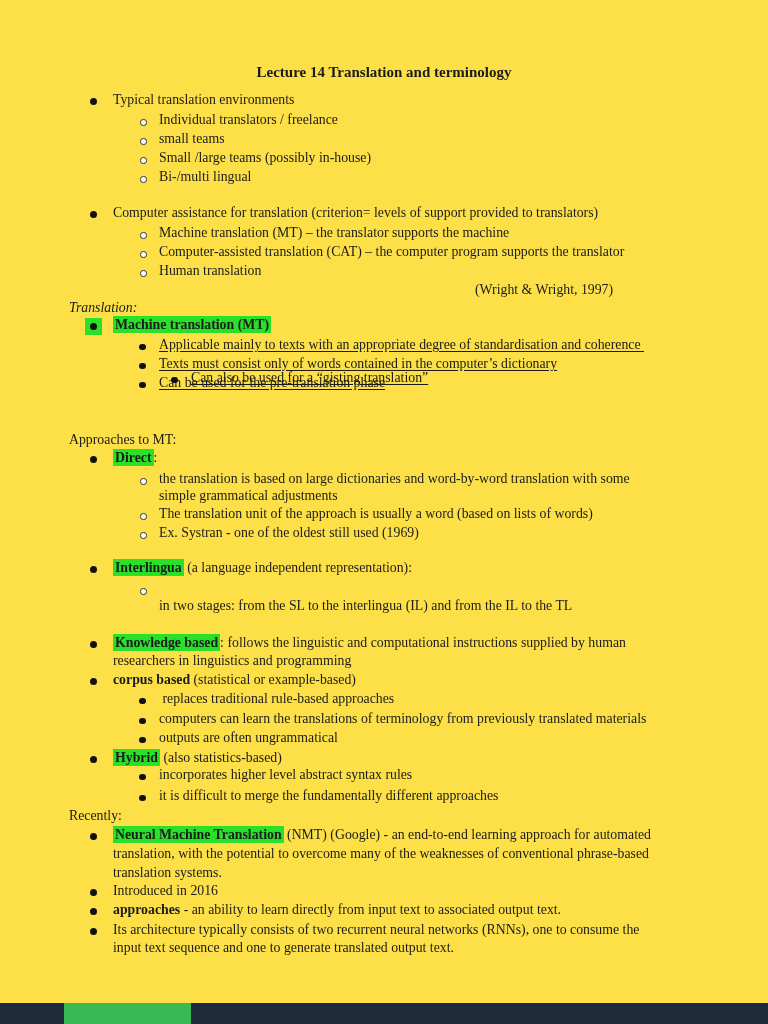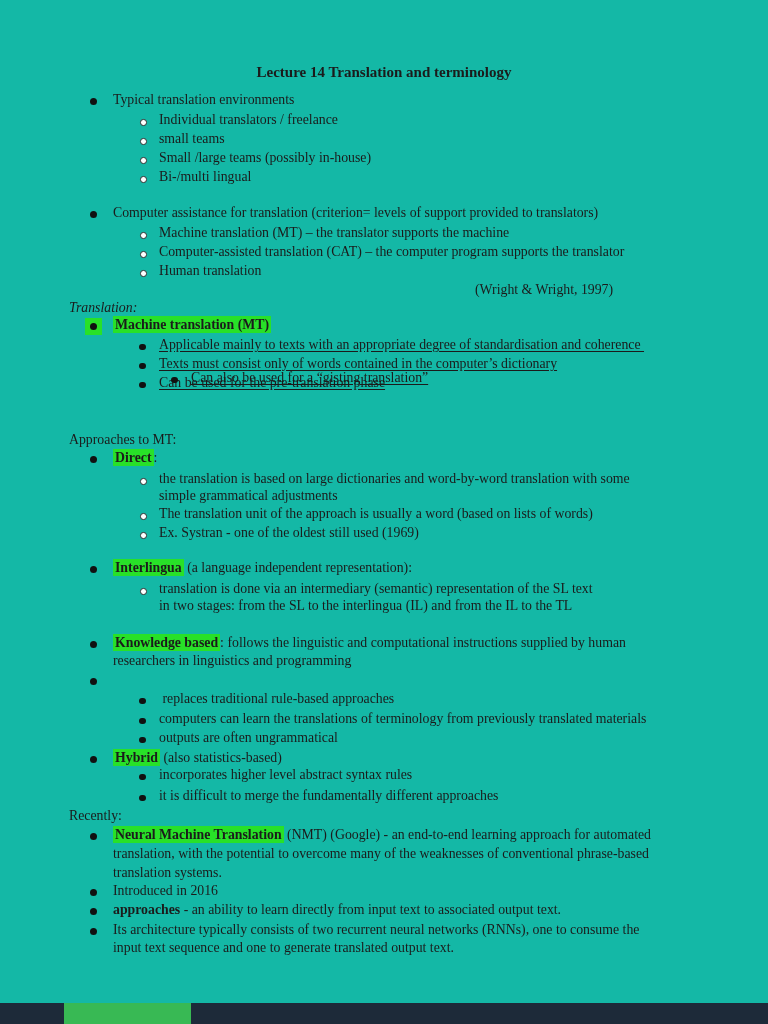--- a/index.html
+++ b/index.html
@@ -1,18 +1,18 @@
 <!DOCTYPE html>
 <html style="--hl: #28e128;"><head>
 <meta charset="utf-8">
 <style>
   :root { --hl: #28e128; --ink: #1b1b1b; }
   html,body { margin:0; padding:0; background:#fff; }
   #page {
-    position:relative; width:768px; height:1024px; background:#14b8a6;
+    position:relative; width:768px; height:1024px; background:#fde047;
     font-family:"Liberation Serif","DejaVu Serif",serif;
     font-size:13.8px; color:var(--ink); overflow:hidden;
   }
   #doc-title {
     position:absolute; top:64px; left:0; width:768px;
     text-align:center; font-weight:bold; font-size:15px;
   }
   .row { position:absolute; left:0; width:768px; height:19px; }
   .text { position:absolute; top:0; white-space:pre; }
   .row.label  .text { left:69px; }
@@ -123,34 +123,34 @@
       <div class="row l2circle" style="top: 525px;">
         <span class="marker mc"></span>
         <span class="text"><span class="seg">Ex. Systran - one of the oldest still used (1969)</span></span>
       </div>
       <div class="row l1" style="top: 560px;">
         <span class="marker m1"></span>
         <span class="text"><span class="seg b hl">Interlingua</span><span class="seg"> (a language independent representation):</span></span>
       </div>
       <div class="row l2circle" style="top: 581px;">
         <span class="marker mc"></span>
-        <span class="text"><span class="seg">translation is done via an intermediary (semantic) representation of the SL text</span></span>
       </div>
       <div class="row cont2" style="top: 598px;">
         <span class="text"><span class="seg">in two stages: from the SL to the interlingua (IL) and from the IL to the TL</span></span>
       </div>
       <div class="row l1" style="top: 635px;">
         <span class="marker m1"></span>
         <span class="text"><span class="seg b hl">Knowledge based</span><span class="seg">: follows the linguistic and computational instructions supplied by human</span></span>
       </div>
       <div class="row cont1" style="top: 653px;">
         <span class="text"><span class="seg">researchers in linguistics and programming</span></span>
       </div>
       <div class="row l1" style="top: 672px;">
         <span class="marker m1"></span>
+        <span class="text"><span class="seg b">corpus based</span><span class="seg"> (statistical or example-based)</span></span>
       </div>
       <div class="row l2disc" style="top: 691px; text-decoration: underline;">
         <span class="marker m2"></span>
         <span class="text"><span class="seg"> replaces traditional rule-based approaches</span></span>
       </div>
       <div class="row l2disc" style="top: 711px;">
         <span class="marker m2"></span>
         <span class="text"><span class="seg">computers can learn the translations of terminology from previously translated materials</span></span>
       </div>
       <div class="row l2disc" style="top: 730px;">

